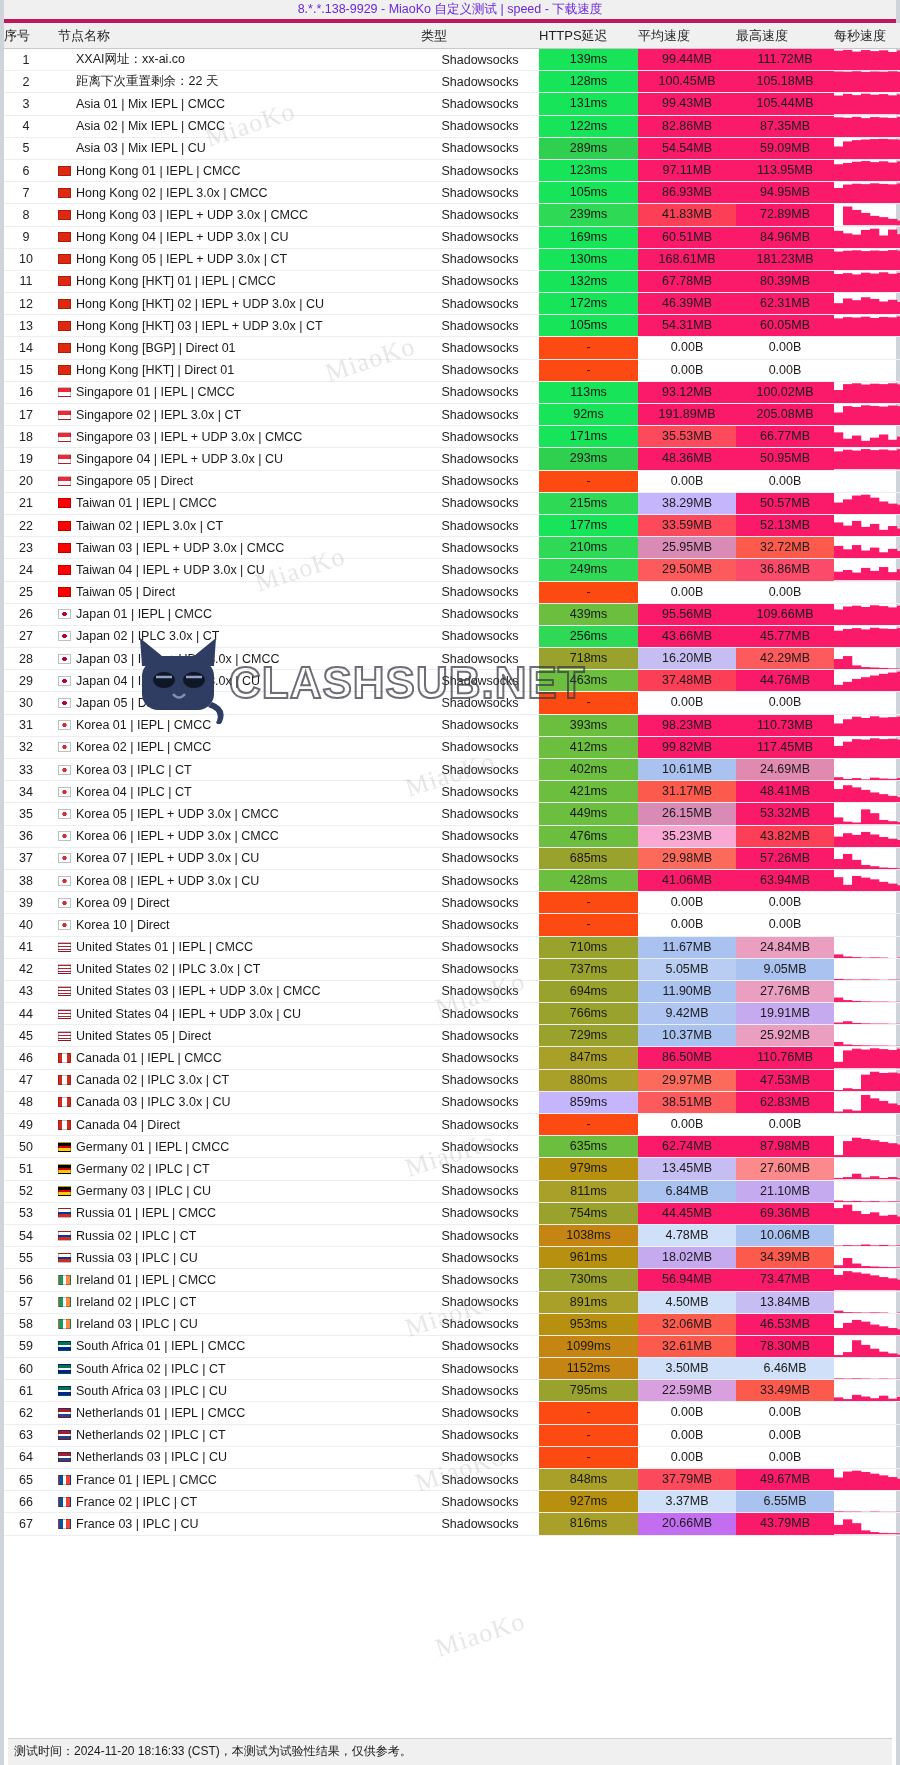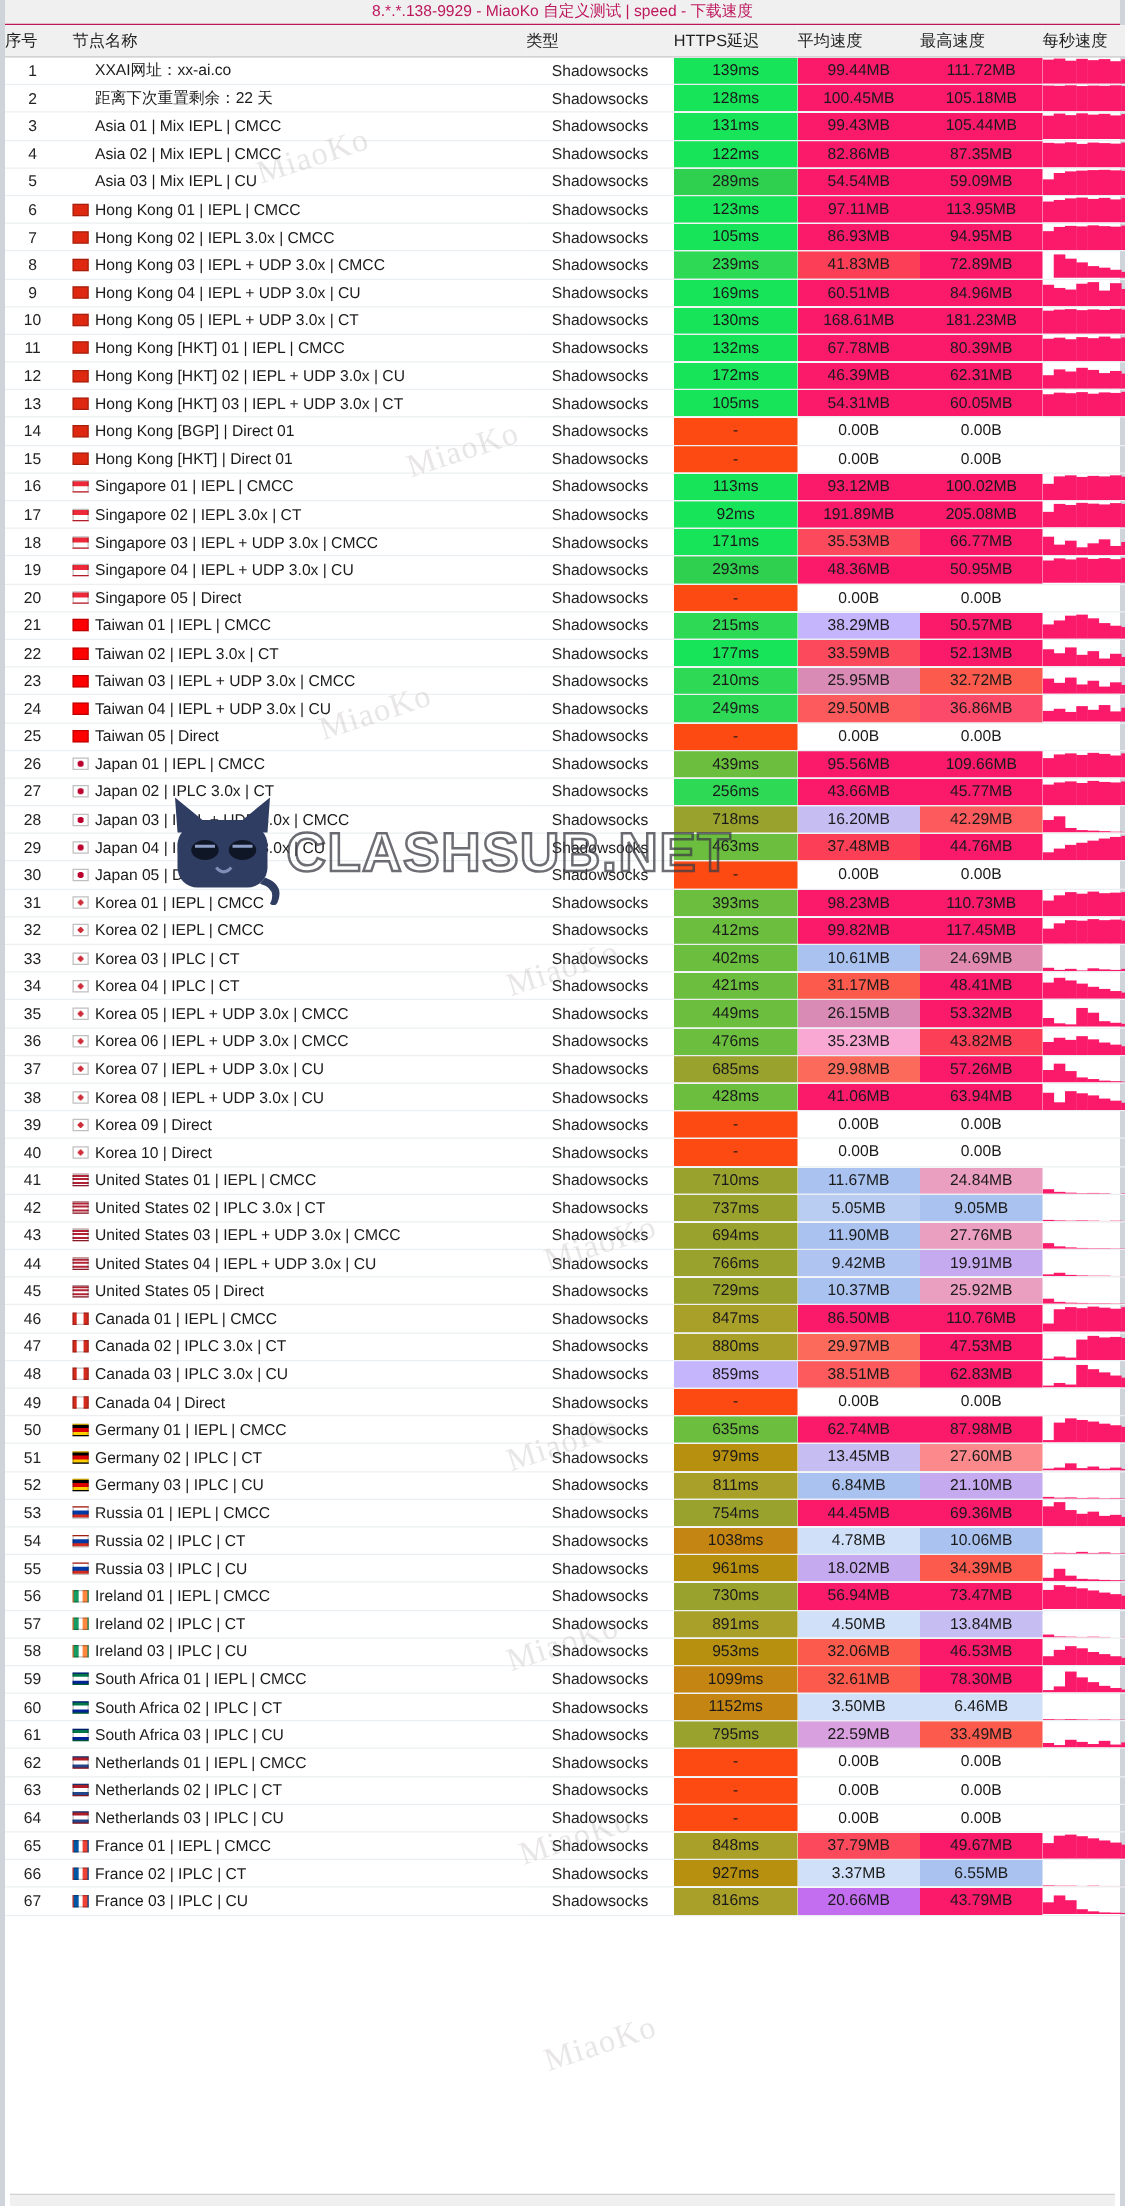--- a/index.html
+++ b/index.html
@@ -6,21 +6,21 @@
   body{
     width:900px;height:1765px;overflow:hidden;
     font-family:"Liberation Sans","DejaVu Sans",sans-serif;
     color:#1a1a1a;
     -webkit-font-smoothing:antialiased;
   }
   #app{position:relative;width:900px;height:1765px;box-sizing:border-box;
        border-left:4px solid #cfd4da;border-right:4px solid #cfd4da;
        background:#fff;}
   .titlebar{height:19px;line-height:19px;text-align:center;font-size:12.5px;
-            background:#f0f0f0;color:#be185d;border-bottom:1px solid #be185d;}
+            background:#f0f0f0;color:#6d28d9;border-bottom:4px solid #be185d;}
   table.grid{width:100%;border-collapse:collapse;table-layout:fixed;}
   table.grid th{
     background:#f0f0f0;font-weight:normal;font-size:13px;color:#1f1f1f;
     height:25px;border-bottom:1px solid #c9c9c9;text-align:left;padding:0;
   }
   table.grid th.c-name{}
   table.grid td{
     height:21.2px;padding:0;font-size:12.5px;border-bottom:1px solid #eceff1;
     vertical-align:middle;overflow:hidden;white-space:nowrap;
   }
@@ -2185,14 +2185,15 @@
       <path d="M88 70 q16 6 10 20 q-2 4 -6 1 q6 -12 -8 -16 Z" fill="#2f3d63"></path>
       <ellipse cx="40" cy="48" rx="11" ry="8" fill="#0f1626"></ellipse>
       <ellipse cx="70" cy="48" rx="11" ry="8" fill="#0f1626"></ellipse>
       <path d="M32 45 l16 0 M62 45 l16 0" stroke="#8fa0c8" stroke-width="2.5"></path>
       <path d="M49 62 q6 7 12 0" stroke="#7f8fb8" stroke-width="2.5" fill="none"></path>
     </svg>
     <div class="cs-txt">CLASHSUB.NET</div>
   </div>
 
   <div class="footer">
+    <div class="fline">测试时间：2024-11-20 18:16:33 (CST)，本测试为试验性结果，仅供参考。</div>
   </div>
 </div>
 
 </body></html>

